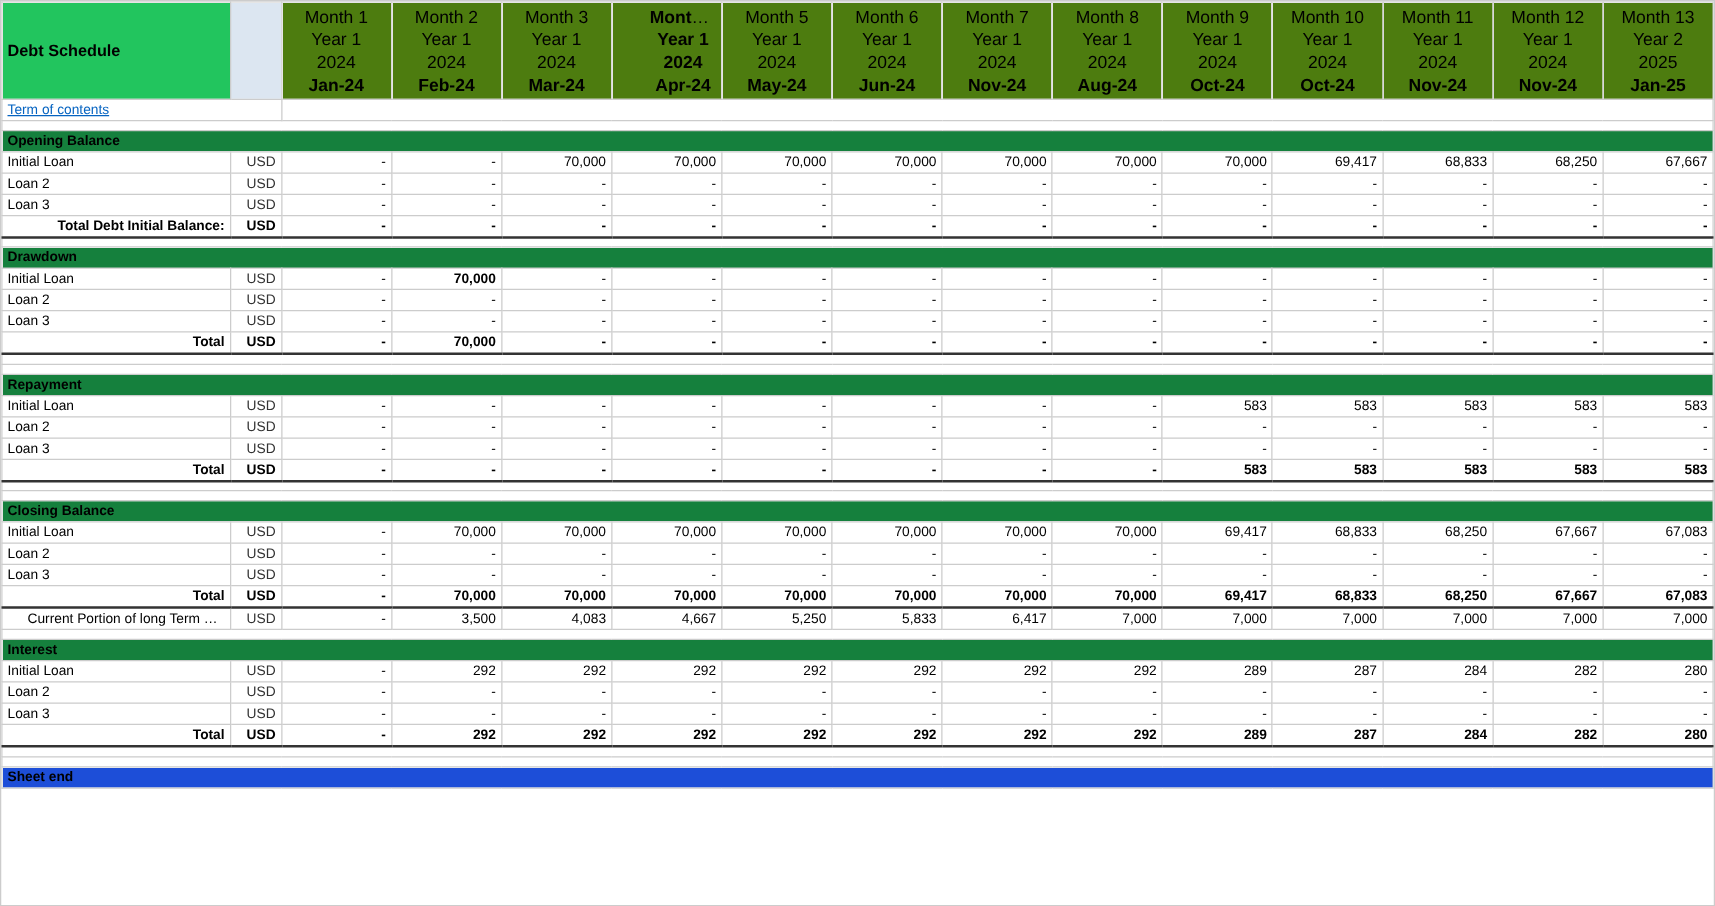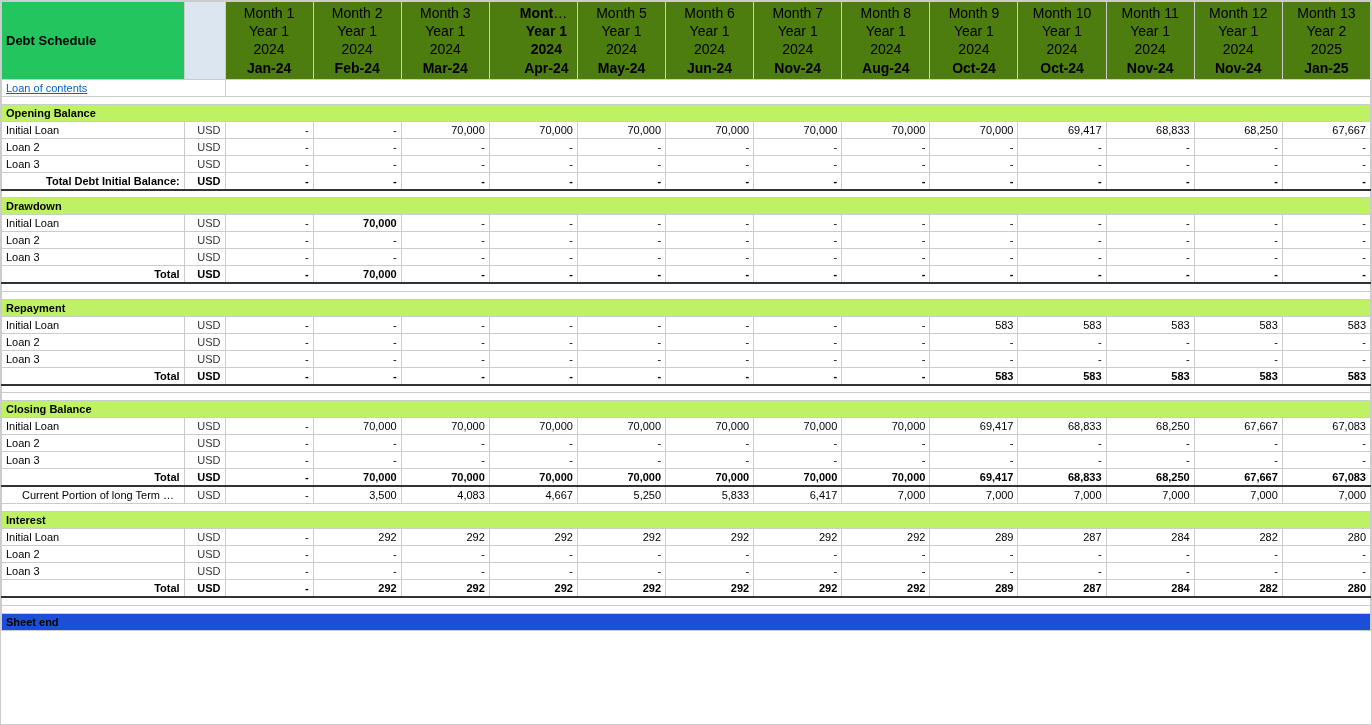--- a/index.html
+++ b/index.html
@@ -48,21 +48,21 @@
     .header-month {
       background-color: #4d7c0f;
       text-align: center;
       font-size: 14px;
       vertical-align: middle;
       line-height: 1.3;
     }
 
     
     .section-header td {
-      background-color: #bef264;
+      background-color: #15803d;
       font-weight: bold;
     }
 
     
     .data-row td { background-color: #fff; }
     .data-row td.label-col { text-align: left; }
     .data-row td.currency-col { text-align: right; color: #333; }
     .data-row td.num-col { text-align: right; }
 
     
@@ -138,21 +138,21 @@
         <td class="header-month">Month 10<br>Year 1<br>2024<br><strong>Oct-24</strong></td>
         <td class="header-month">Month 11<br>Year 1<br>2024<br><strong>Nov-24</strong></td>
         <td class="header-month">Month 12<br>Year 1<br>2024<br><strong>Nov-24</strong></td>
         <td class="header-month">Month 13<br>Year 2<br>2025<br><strong>Jan-25</strong></td>
       </tr>
     </thead>
     <tbody>
 
       <tr>
         <td colspan="2" style="background:#fff; border:1px solid #ccc;">
-          <span class="toc-link">Loan of contents</span>
+          <span class="toc-link">Term of contents</span>
         </td>
         <td colspan="13" style="background:#fff; border:1px solid #ccc;"></td>
       </tr>
 
       <tr class="spacer-row">
         <td colspan="15"></td>
       </tr>
 
       <tr class="section-header">
         <td colspan="15">Opening Balance</td>

